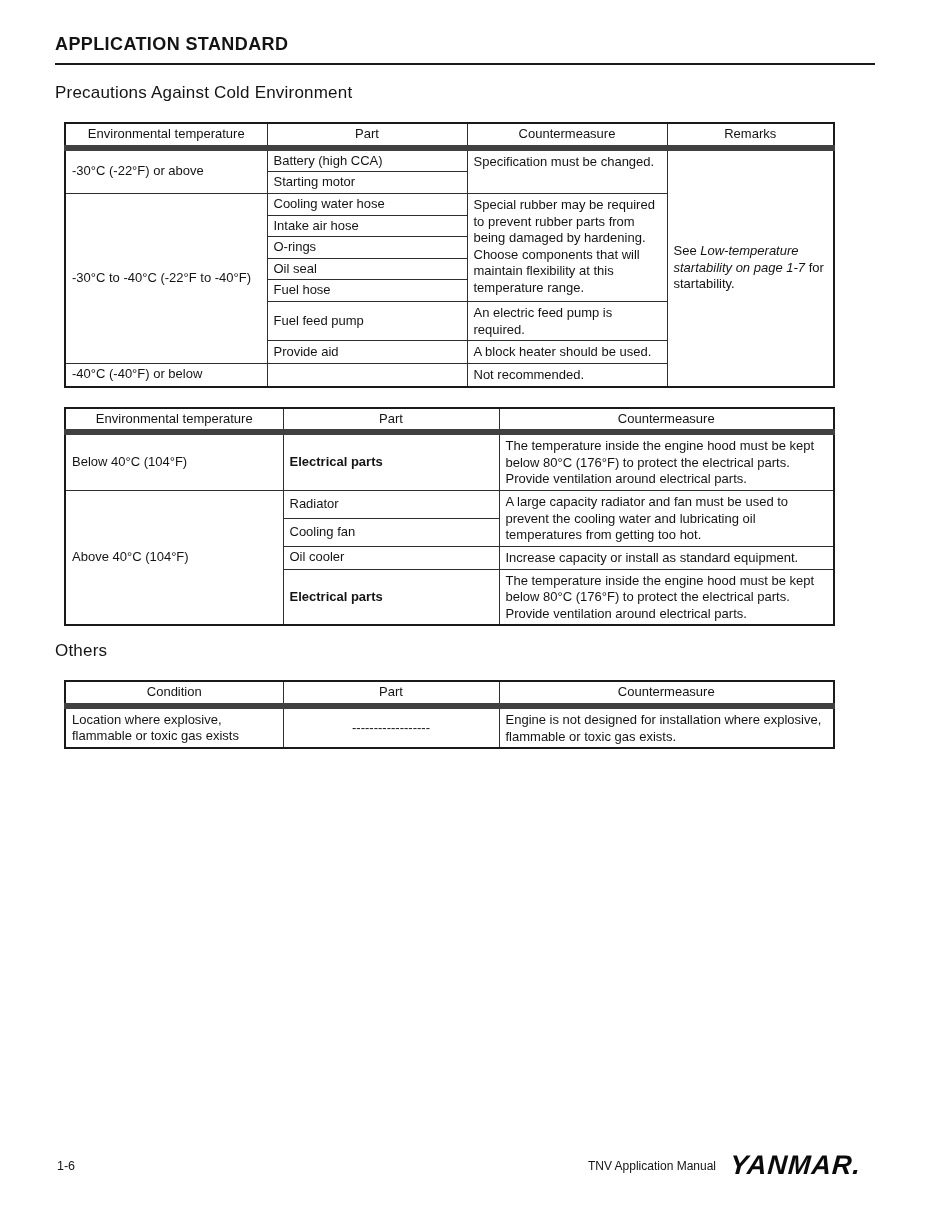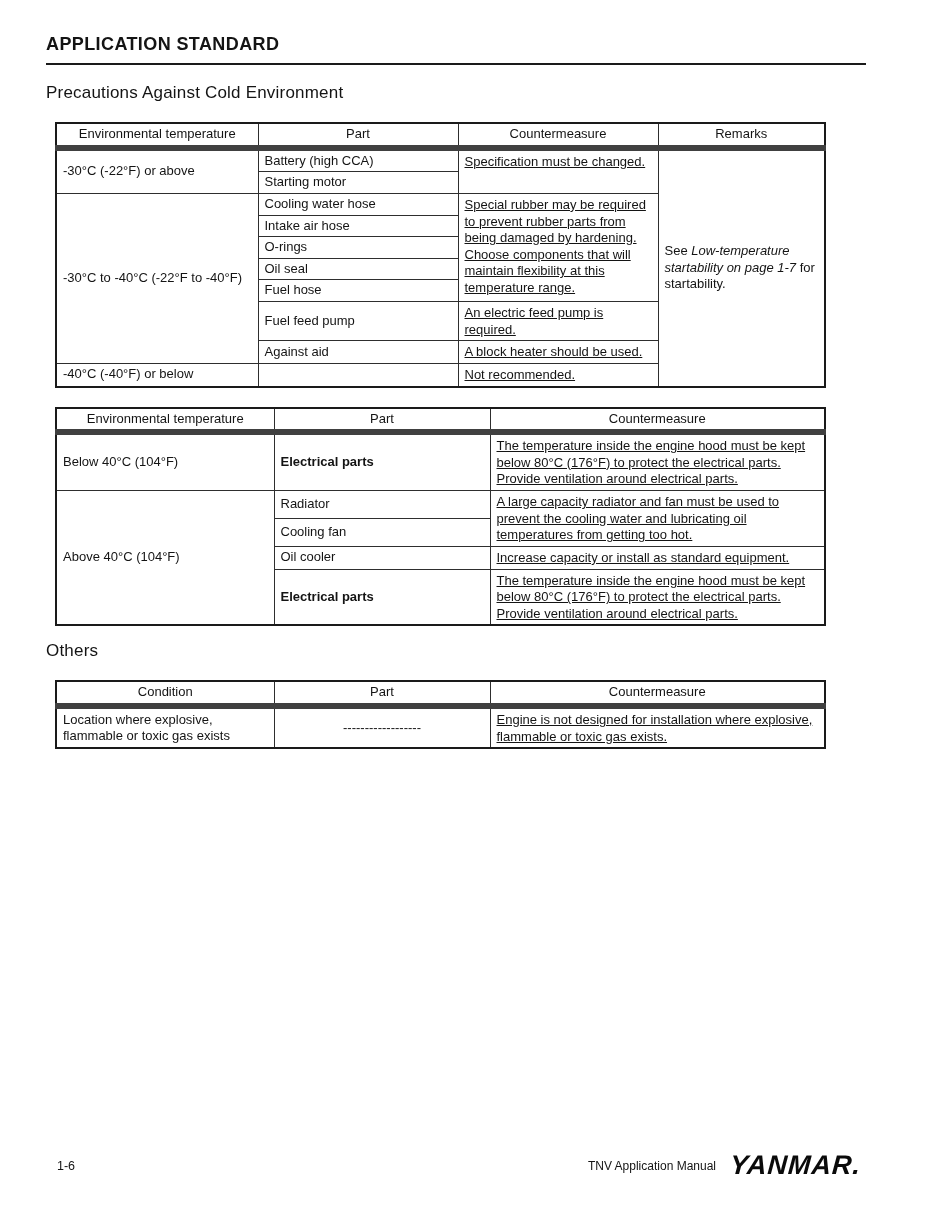--- a/index.html
+++ b/index.html
@@ -6,21 +6,21 @@
   html,body { background:#ffffff; }
   .page {
     position:relative;
     width:933px;
     height:1210px;
     background:#ffffff;
     font-family:"Liberation Sans", sans-serif;
     color:#141414;
     overflow:hidden;
   }
-  .content { position:absolute; left:46px; top:34px; width:820px; }
+  .content { position:absolute; left:55px; top:34px; width:820px; }
 
   .doc-title {
     font-size:18px;
     font-weight:bold;
     letter-spacing:0.4px;
     padding-bottom:8px;
     border-bottom:2px solid #1a1a1a;
   }
   .section-heading {
     font-size:17px;
@@ -45,21 +45,21 @@
     vertical-align:middle;
     text-align:left;
     word-wrap:break-word;
   }
   .tbl th {
     font-weight:normal;
     text-align:center;
     padding:2px 4px;
     border-bottom:6px solid #404040;
   }
-  .tbl td.cm { vertical-align:top; padding-top:3px;text-decoration:underline; }
+  .tbl td.cm { vertical-align:top; padding-top:3px; }
   .tbl td.cm.mid { vertical-align:middle;margin-left:23px; }
   .tbl td.remarks { vertical-align:middle;margin-left:16px; }
   .tbl td.center { text-align:center; }
   .tbl td.part { height:21px; }
   .tbl td.part-2l { height:38px; }
   .tbl td.part-3l { height:54px;font-weight:bold; }
   .tbl td.part-15l { height:27px; }
   .tbl i { font-style:italic; }
 
   .footer {
@@ -136,21 +136,21 @@
           <td class="part">Oil seal</td>
         </tr>
         <tr>
           <td class="part">Fuel hose</td>
         </tr>
         <tr>
           <td class="part part-2l">Fuel feed pump</td>
           <td class="cm">An electric feed pump is required.</td>
         </tr>
         <tr>
-          <td class="part">Against aid</td>
+          <td class="part">Provide aid</td>
           <td class="cm mid">A block heater should be used.</td>
         </tr>
         <tr>
           <td class="temp">-40°C (-40°F) or below</td>
           <td class="part"></td>
           <td class="cm mid">Not recommended.</td>
         </tr>
       </tbody>
     </table>
 

